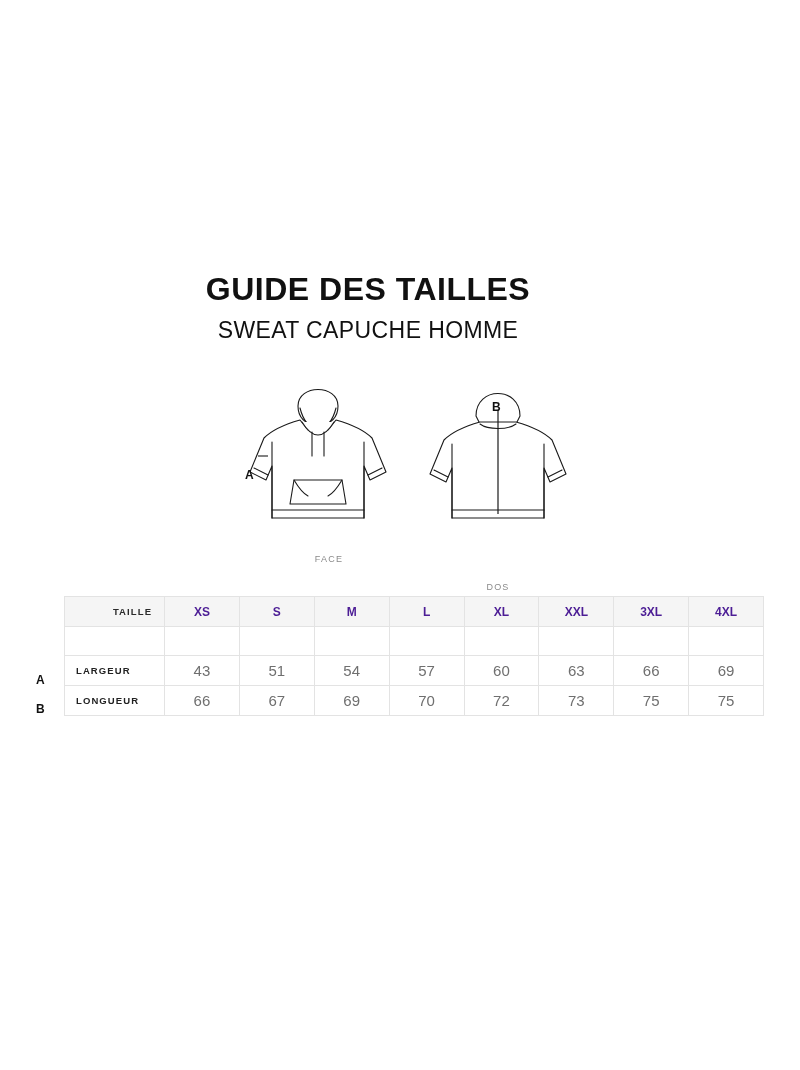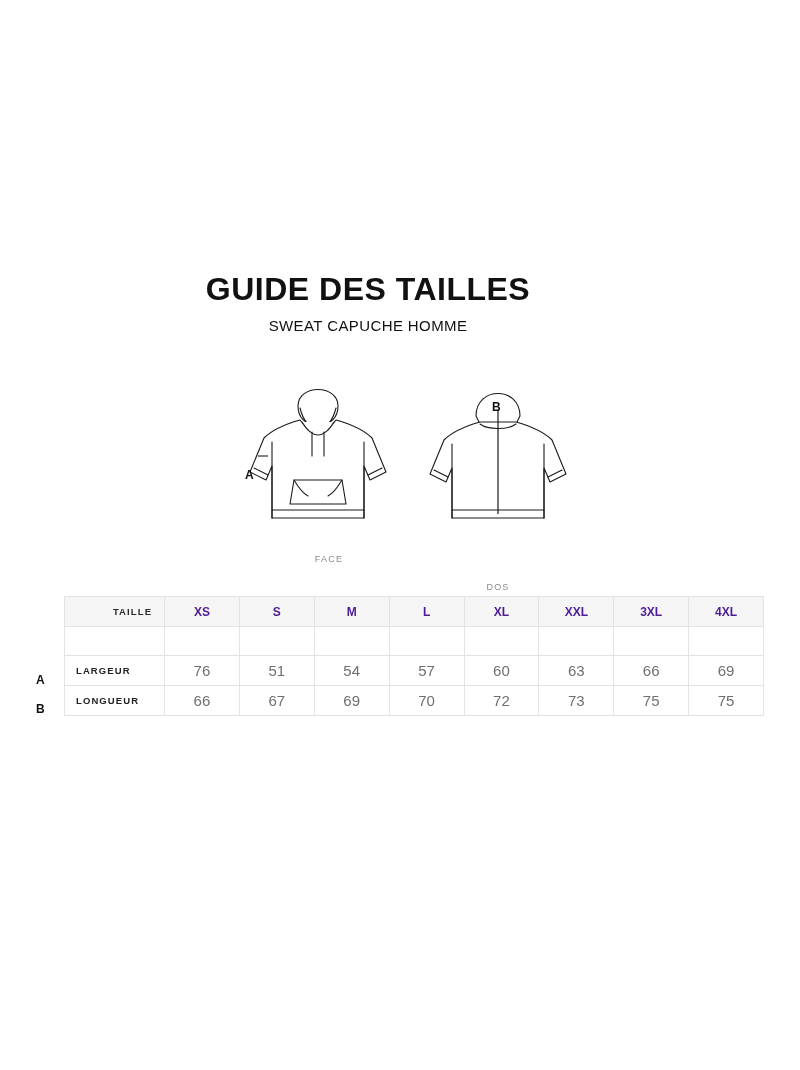--- a/index.html
+++ b/index.html
@@ -34,21 +34,21 @@
   }
   .main-title {
     font-size: 32px;
     font-weight: bold;
     letter-spacing: 0.5px;
     color: #111111;
     line-height: 1.1;
     margin: 0;
   }
   .sub-title {
-    font-size: 15px;
+    font-size: 23px;
     font-weight: normal;
     letter-spacing: 0.4px;
     color: #111111;
     margin: 10px 0 0 0;
   }
 
   
   .illustrations {
     position: absolute;
     top: 368px;
@@ -281,21 +281,21 @@
           <td></td>
           <td></td>
           <td></td>
           <td></td>
           <td></td>
           <td></td>
           <td></td>
         </tr>
         <tr>
           <td class="row-label">LARGEUR</td>
-          <td class="value">76</td>
+          <td class="value">43</td>
           <td class="value">51</td>
           <td class="value">54</td>
           <td class="value">57</td>
           <td class="value">60</td>
           <td class="value">63</td>
           <td class="value">66</td>
           <td class="value">69</td>
         </tr>
         <tr>
           <td class="row-label">LONGUEUR</td>

